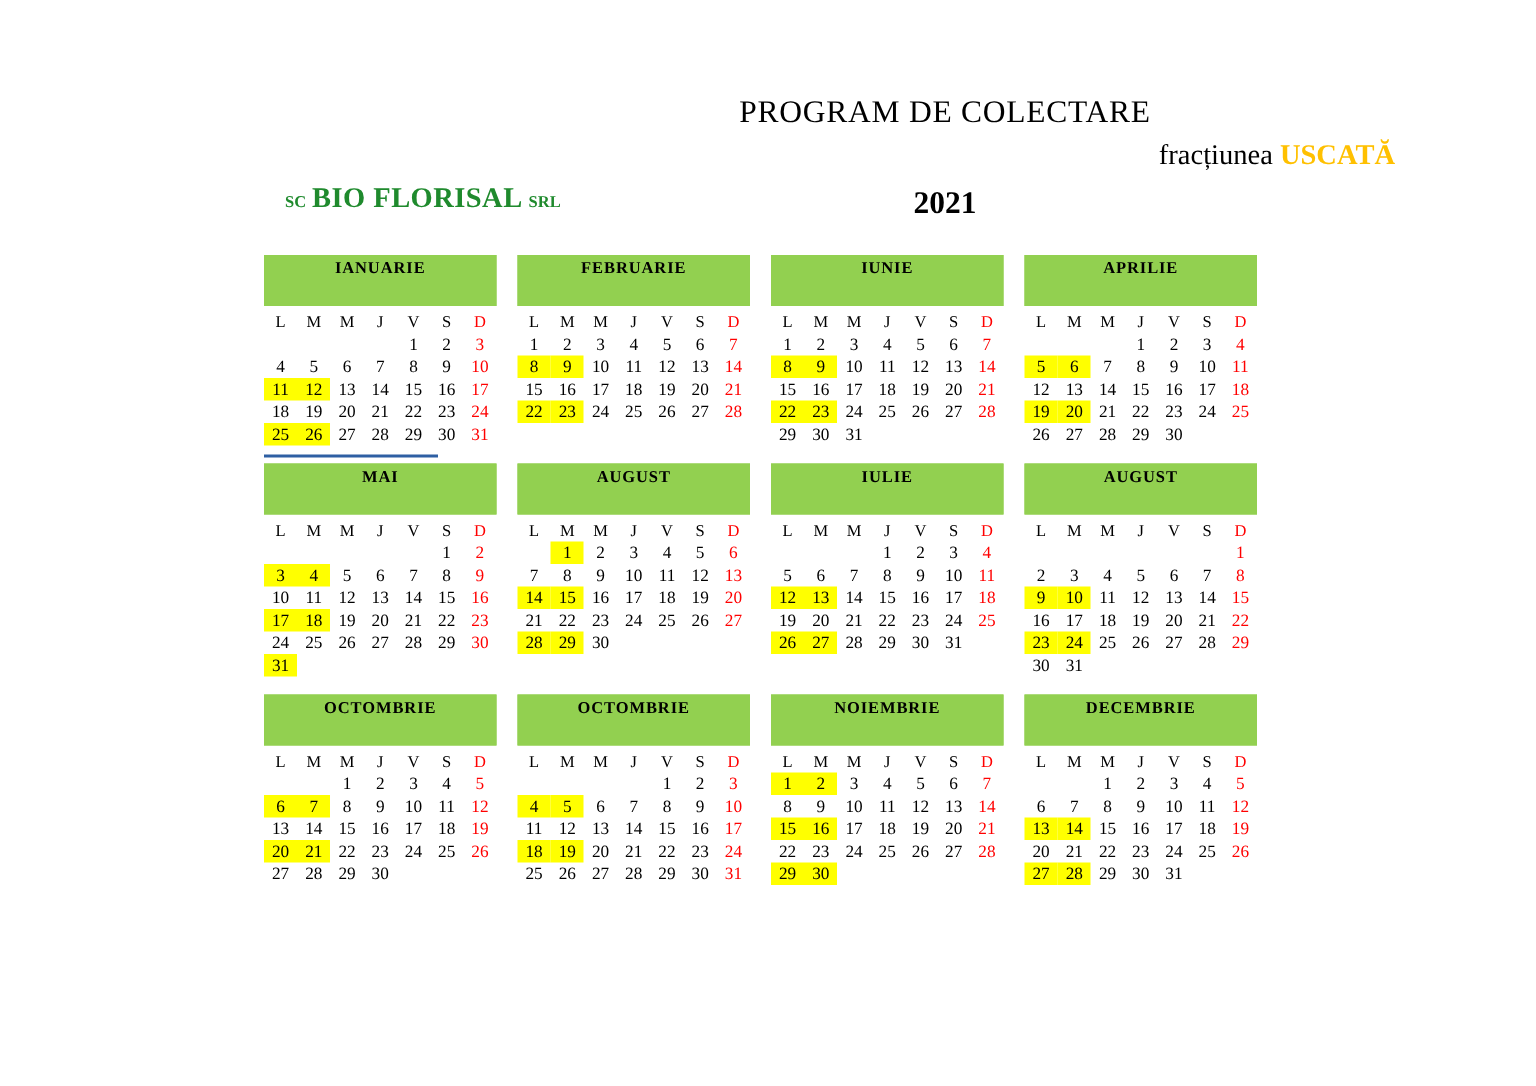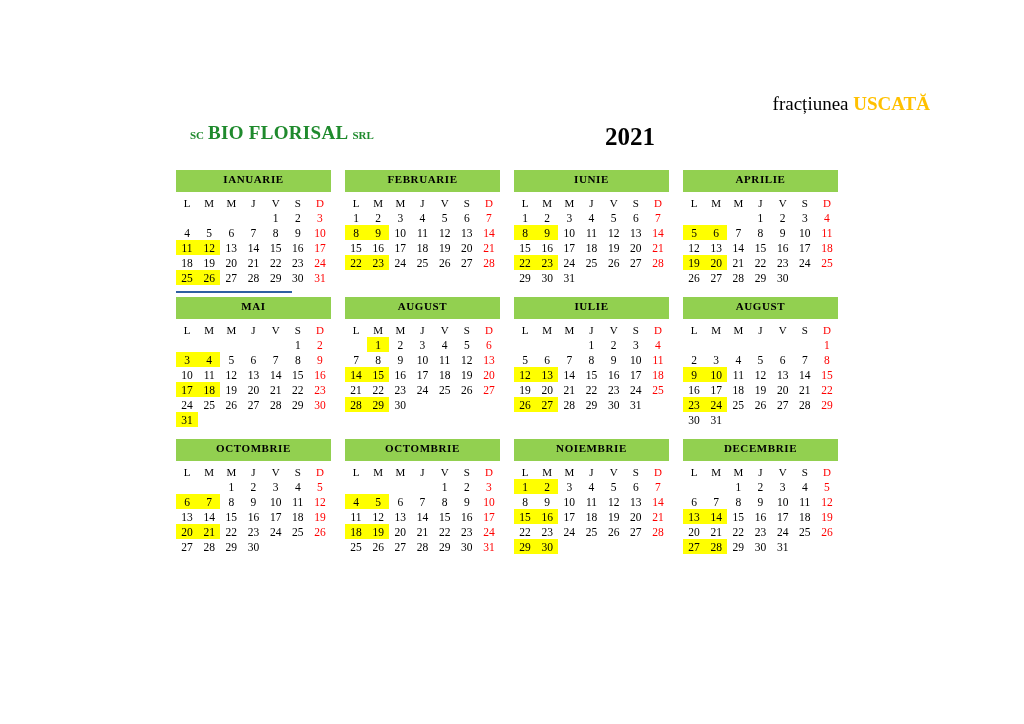--- a/index.html
+++ b/index.html
@@ -46,21 +46,21 @@
   .title-sub .accent {
     color: #ffc000;
     font-weight: bold;
   }
   .title-year {
     position: absolute;
     left: 330px;
     top: 61px;
     width: 600px;
     text-align: center;
-    font-size: 25px;
+    font-size: 21px;
     font-weight: bold;
   }
 
   .brand {
     position: absolute;
     left: 190px;
     top: 60px;
     white-space: nowrap;
     color: #1f8a2d;
     font-family: "Liberation Serif", serif;
@@ -96,21 +96,21 @@
   .month {
     width: 155px;
     position: relative;
   }
   .month-name {
     background: #92d050;
     text-align: center;
     font-size: 11px;
     font-weight: bold;
     letter-spacing: 0.6px;
-    padding: 2px 0 6px 0;
+    padding: 2px 0 18px 0;
     color: #000;
     border: 1px solid #92d050;
   }
   table.month-table {
     border-collapse: collapse;
     width: 155px;
     margin-top: 3px;
     font-size: 11.5px;
     font-family: "Liberation Serif", serif;
   }
@@ -139,20 +139,21 @@
     top: -6px;
     width: 116px;
     height: 2px;
     background: #2e5fa3;
   }
 </style>
 </head>
 <body>
 
 <div class="header">
+  <div class="title-main">PROGRAM DE COLECTARE</div>
   <div class="title-sub">
     <span>fracțiunea </span><span class="accent">USCATĂ</span>
   </div>
   <div class="title-year">2021</div>
 
   <div class="brand">
     <span class="sc">SC</span>
     <span class="name">BIO FLORISAL</span>
     <span class="srl">SRL</span>
   </div>

